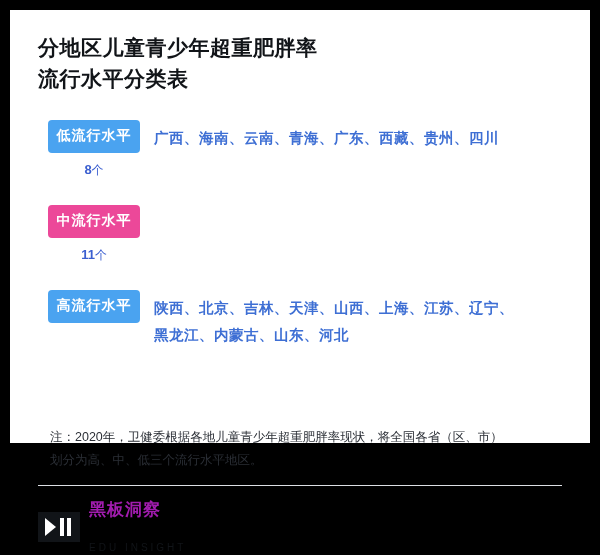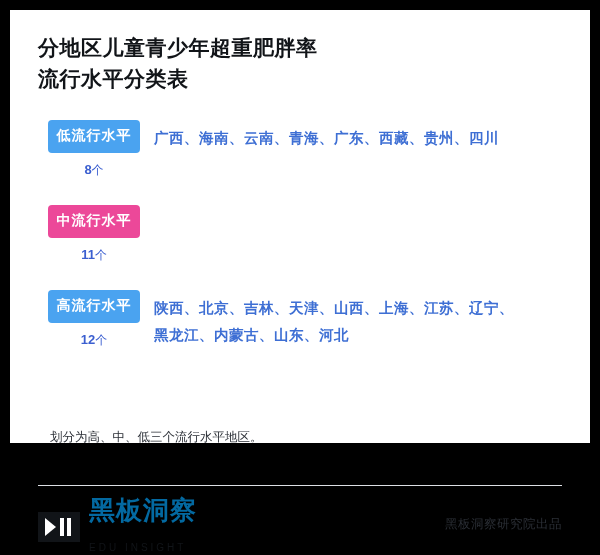--- a/index.html
+++ b/index.html
@@ -143,23 +143,23 @@
     content: "";
     position: absolute;
     left: 22px;
     top: 6px;
     width: 4px;
     height: 18px;
     background: #ffffff;
     box-shadow: 7px 0 0 0 #ffffff;
   }
   .logo-text-cn {
-    font-size: 26px;
-    font-weight: bold;
-    color: #0369a1;
+    font-size: 17px;
+    font-weight: bold;
+    color: #a21caf;
     letter-spacing: 1px;
     line-height: 22px;
   }
   .logo-text-en {
     font-size: 10px;
     color: #111418;
     letter-spacing: 3px;
     line-height: 14px;
     margin-top: 20px;
   }
@@ -197,40 +197,39 @@
     <div class="row">
       <div class="tagwrap">
         <div class="tag" style="background:#ec4899">中流行水平</div>
         <div class="count"><span>11</span><span class="unit">个</span></div>
       </div>
     </div>
 
     <div class="row">
       <div class="tagwrap">
         <div class="tag" style="background:#4aa3f0">高流行水平</div>
-        <div class="count"><span>12</span><span class="unit">个</span></div>
       </div>
       <div class="provwrap">
         <div class="provline">陕西、北京、吉林、天津、山西、上海、江苏、辽宁、</div>
         <div class="provline">黑龙江、内蒙古、山东、河北</div>
       </div>
     </div>
 
   </div>
 
   <div class="note">
+    <div>注：2020年，卫健委根据各地儿童青少年超重肥胖率现状，将全国各省（区、市）</div>
     <div>划分为高、中、低三个流行水平地区。</div>
   </div>
 
   <div class="divider"></div>
 
   <div class="footer">
     <div class="logo">
       <div class="logo-mark"></div>
       <div>
         <div class="logo-text-cn">黑板洞察</div>
         <div class="logo-text-en">EDU INSIGHT</div>
       </div>
     </div>
-    <div class="footer-right">黑板洞察研究院出品</div>
   </div>
 
 </div>
 
 </body></html>

